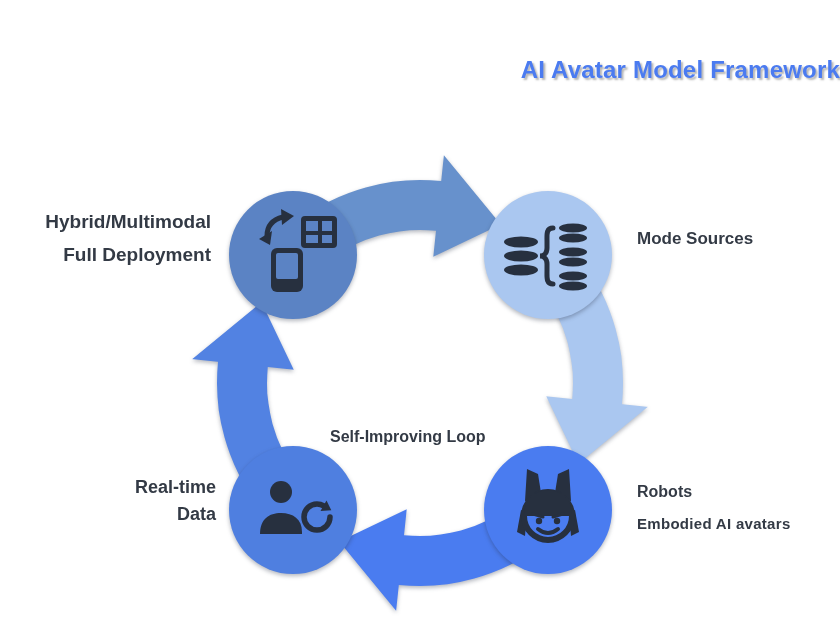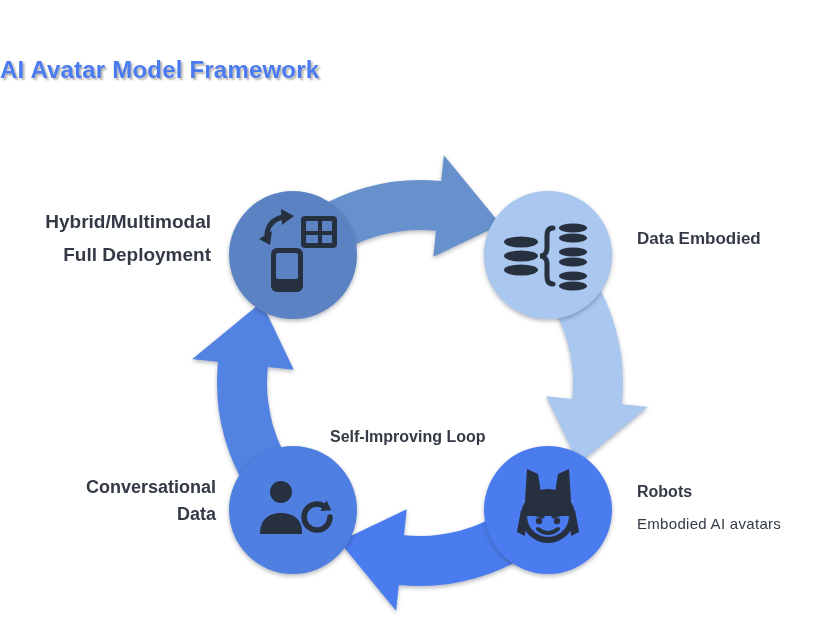--- a/index.html
+++ b/index.html
@@ -1,28 +1,28 @@
 <!DOCTYPE html>
 <html style="--title-blue: #4b7bf0; --circle-tl: #5b83c4; --circle-tr: #aac7f0; --circle-br: #4a7cf0; --circle-bl: #4f7fe0; --arrow-top: #6791cc; --arrow-right: #aac7f0; --arrow-bottom: #4a7cf0; --arrow-left: #5282e2; --icon-ink: #27303f; --label-ink: #333a45;"><head>
 <meta charset="utf-8">
 <style>
   html,body{margin:0;padding:0;background:#ffffff;}
   .stage{
     position:relative;width:840px;height:641px;background:#ffffff;overflow:hidden;
     font-family:"Liberation Sans", sans-serif;color:var(--label-ink,#333a45);
   }
   .title{
-    position:absolute;left:0;top:56px;width:840px;text-align:left;
+    position:absolute;left:0;top:56px;width:840px;text-align:right;
     font-size:24px;font-weight:700;color:var(--title-blue,#4b7bf0);
     text-shadow:2px 2px 2px rgba(90,90,90,.45);margin:0;letter-spacing:.2px;
   }
   .label{position:absolute;line-height:32px;font-size:19px;font-weight:600;}
   .label.right-align{text-align:right;}
   .label.left-align{text-align:left;}
-  .label .sub{font-size:15px;font-weight:400;letter-spacing:.3px;text-align:center;}
+  .label .sub{font-size:15px;font-weight:700;letter-spacing:.3px;text-align:center;}
   .lbl-tl{left:0;top:205px;width:211px;line-height:33px;}
   .lbl-tr{left:637px;top:224px;line-height:30px;}
   .lbl-tr .h{font-size:17px;font-weight:700;}
   .lbl-tr .s{font-size:18px;font-weight:600;}
   .lbl-br{left:637px;top:476px;line-height:32px;}
   .lbl-br .h{font-size:16px;font-weight:700;}
   .lbl-bl{left:0;top:474px;width:216px;line-height:27px;font-size:18px;}
   .center-caption{
     position:absolute;left:330px;top:428px;width:180px;text-align:left;
     font-size:16px;font-weight:600;color:var(--label-ink,#333a45);
@@ -100,28 +100,28 @@
       <polygon points="331.3,510.2 326.5,500.5 320.5,510.9" fill="var(--icon-ink)"></polygon>
     </g>
   </svg>
 
   <div class="label right-align lbl-tl">
     <div>Hybrid/Multimodal</div>
     <div>Full Deployment</div>
   </div>
 
   <div class="label left-align lbl-tr">
-    <div class="h">Data Embodied</div>
+    <div class="h">Mode Sources</div>
   </div>
 
   <div class="label left-align lbl-br">
     <div class="h">Robots</div>
     <div class="sub">Embodied AI avatars</div>
   </div>
 
   <div class="label right-align lbl-bl">
-    <div>Conversational</div>
+    <div>Real-time</div>
     <div>Data</div>
   </div>
 
   <div class="center-caption">Self-Improving Loop</div>
 
 </div>
 
 </body></html>

